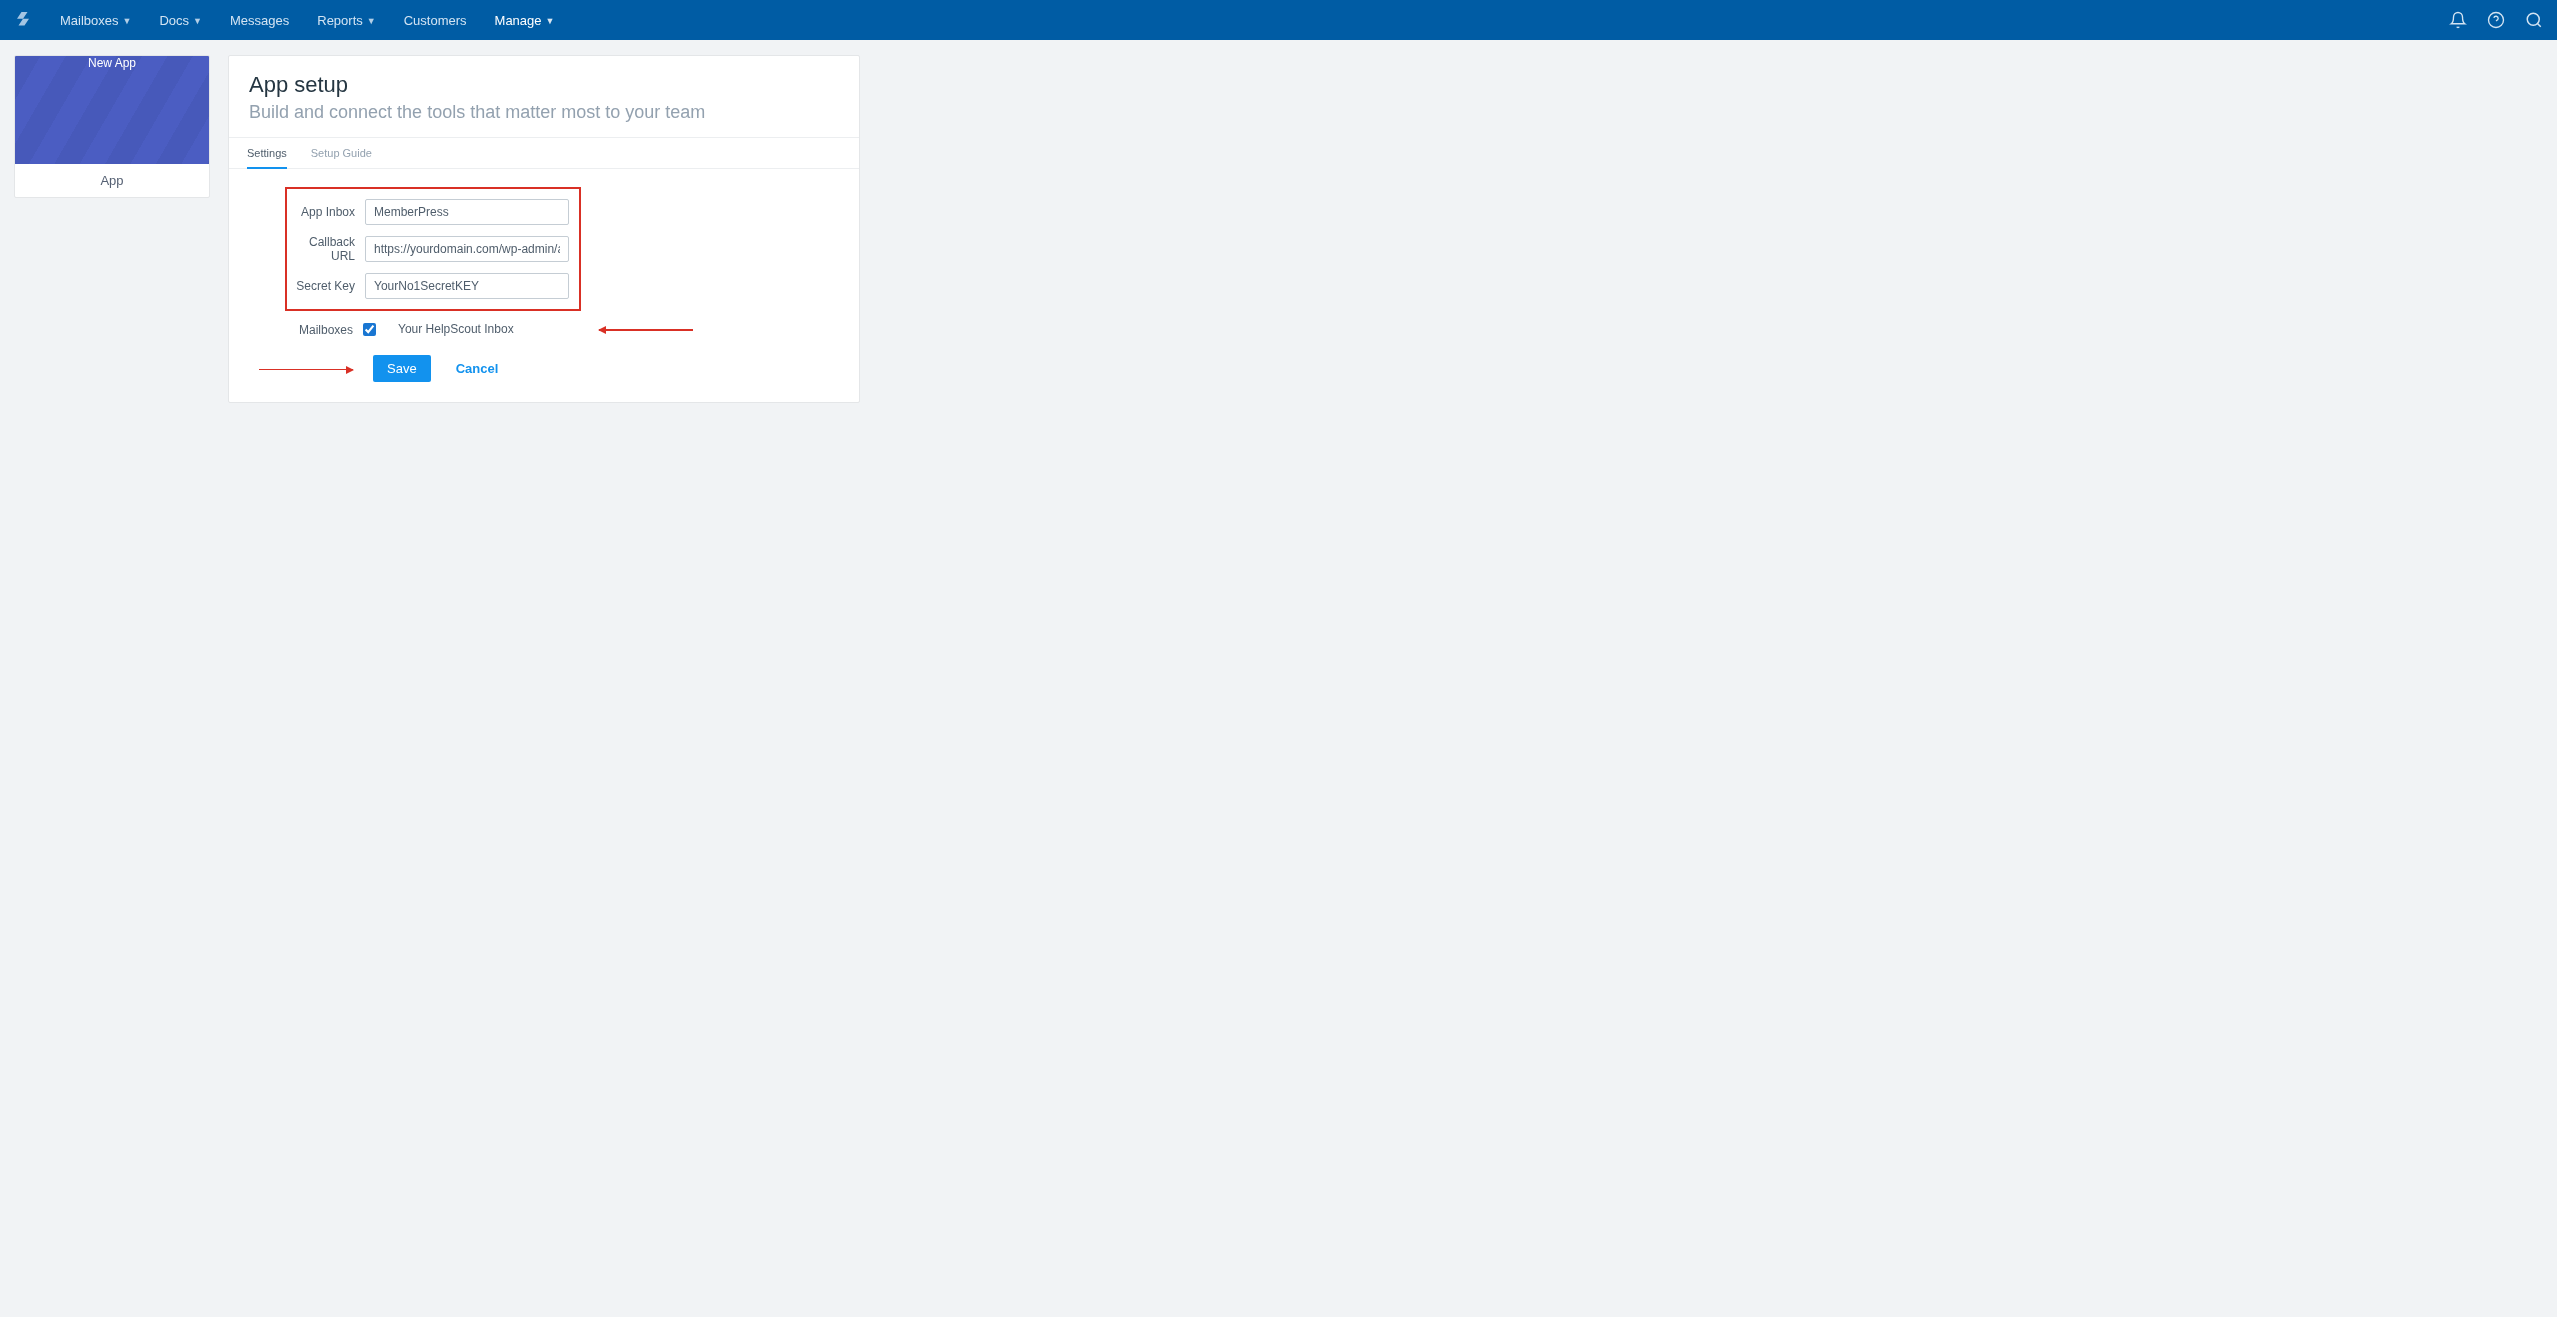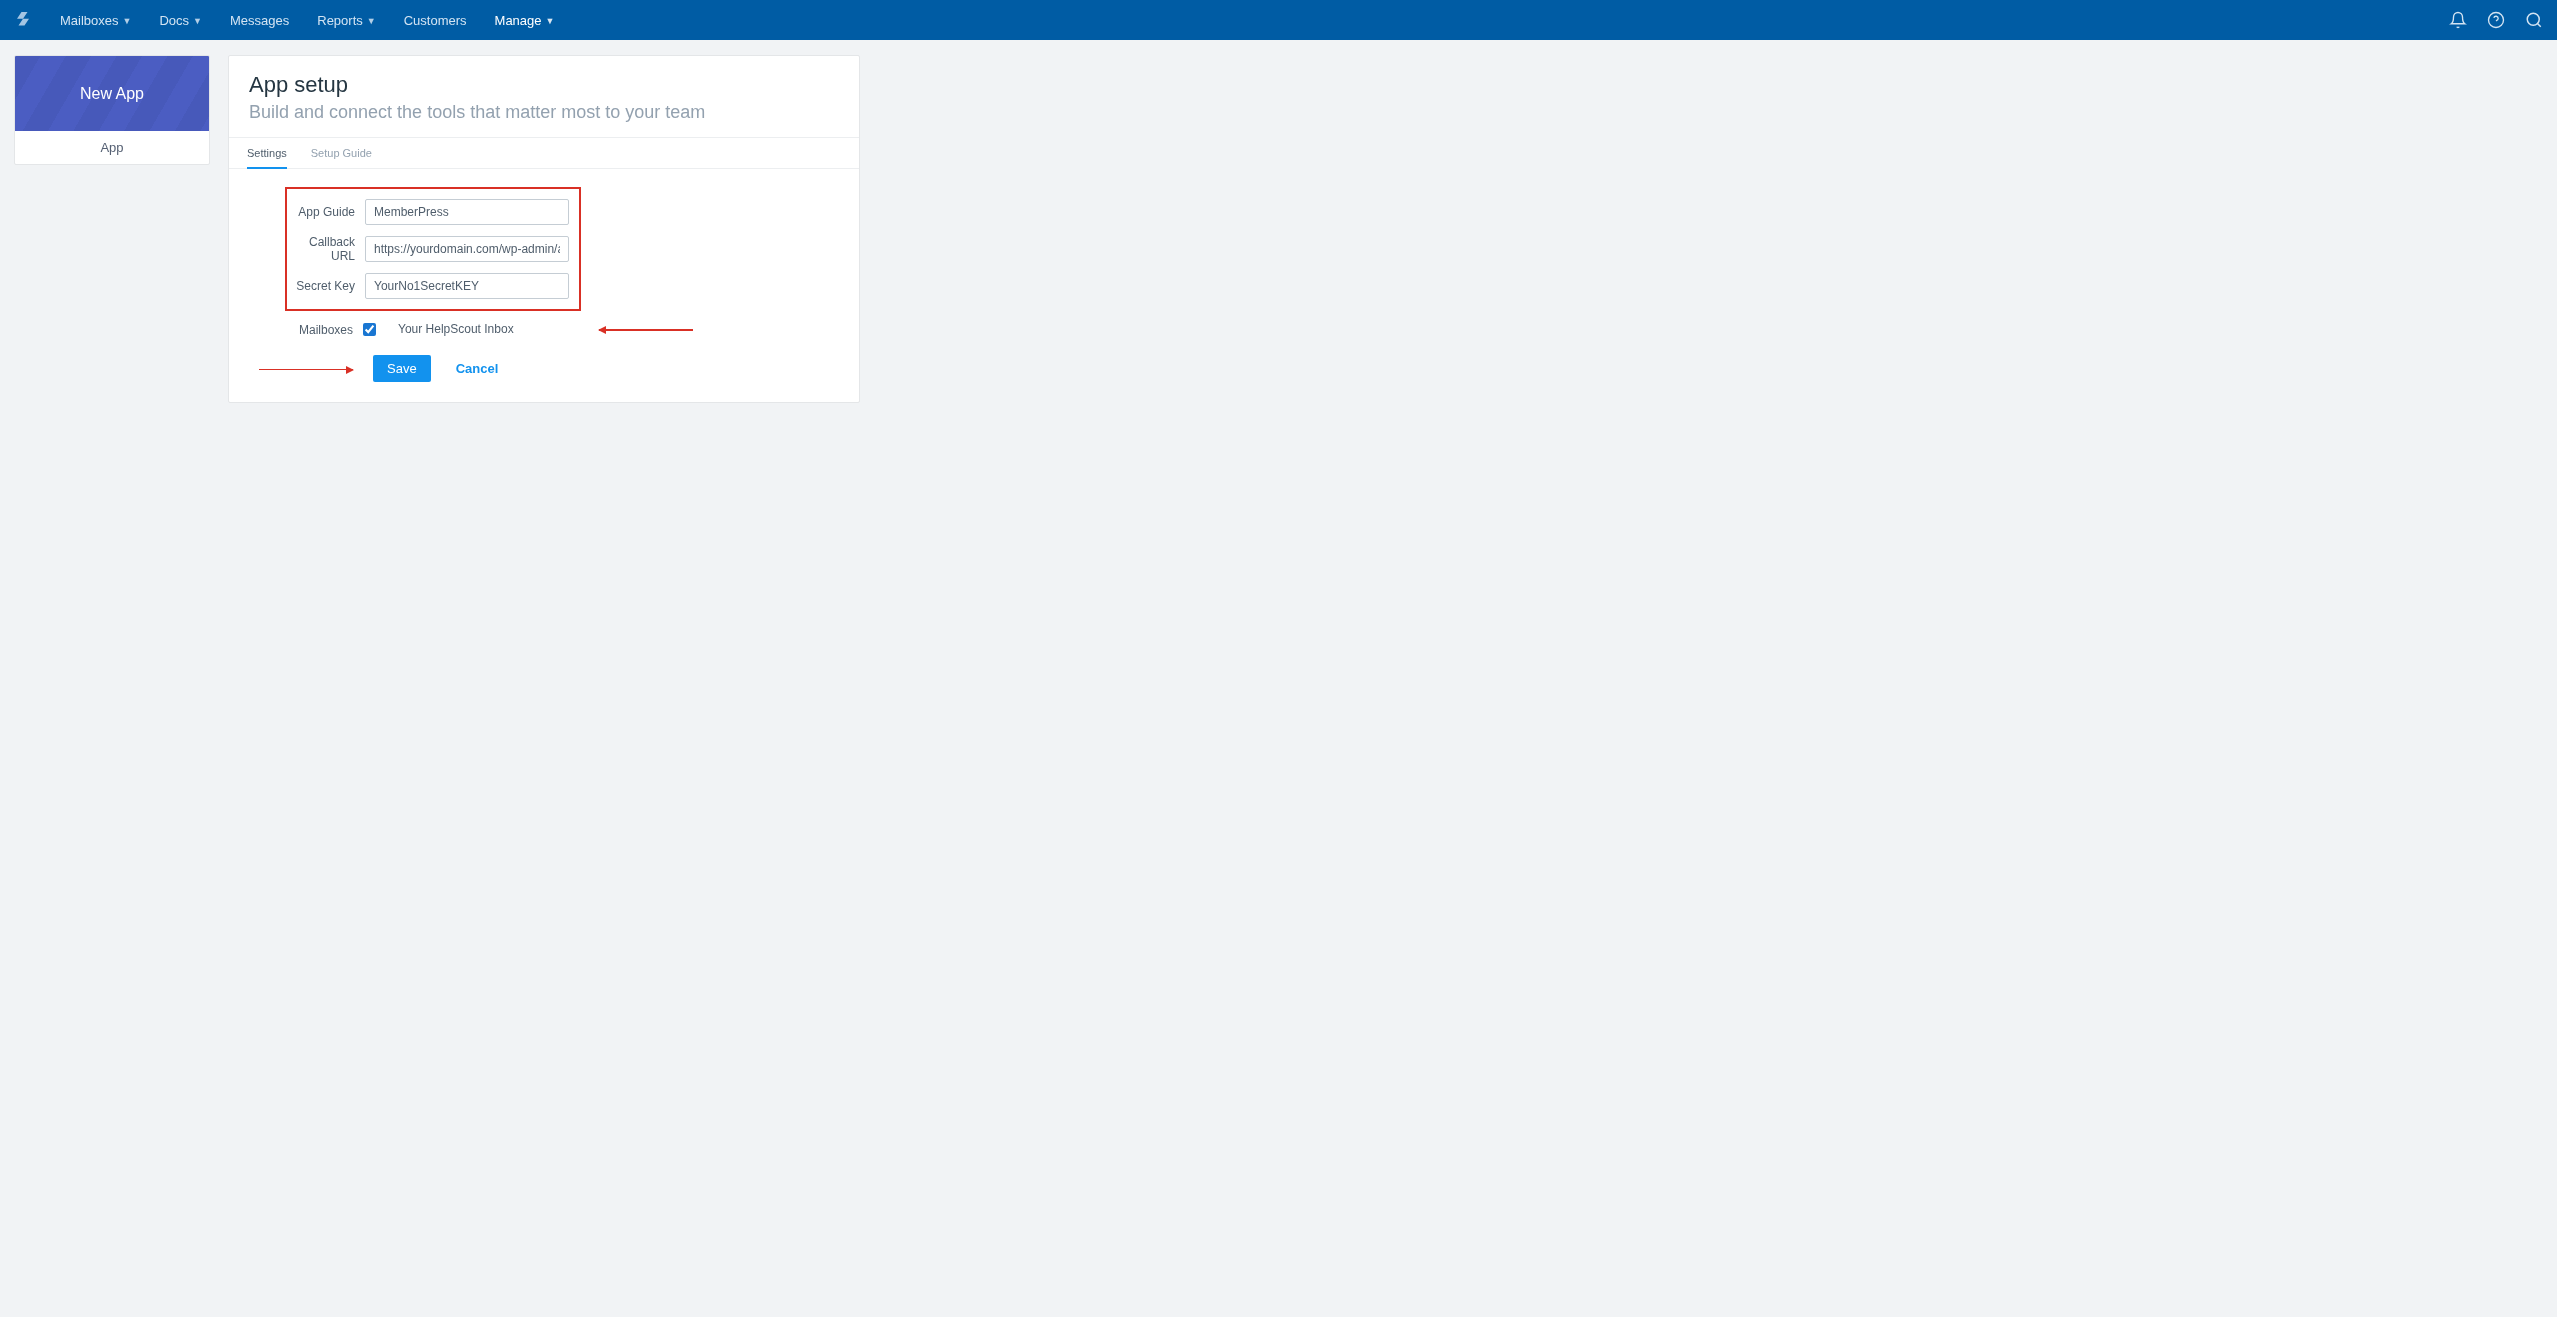--- a/index.html
+++ b/index.html
@@ -10,21 +10,21 @@
     .topnav-right { display: flex; align-items: center; gap: 20px; }
     .logo-icon { color: #a4c5e3; margin-right: 12px; }
     .nav-item { color: #d3e4f3; font-size: 13px; padding: 0 12px; cursor: pointer; display: flex; align-items: center; gap: 4px; height: 40px; }
     .nav-item.active { color: #fff; }
     .chevron { font-size: 9px; opacity: 0.85; margin-top: 2px; }
     .icon-btn { color: #d3e4f3; cursor: pointer; display: flex; align-items: center; }
     
     .content-wrap { padding: 15px 14px; display: flex; gap: 18px; align-items: flex-start; }
     
     .side-card { width: 196px; border: 1px solid #e4e6e8; background: #fff; border-radius: 2px; overflow: hidden; }
-    .side-card-header { background: #4b5bc0; background: linear-gradient(135deg, #4759ba 0%, #4759ba 100%); background-color: #4a5bc0; color: #fff; height: 75px; display: flex; align-items: center; justify-content: center; font-size: 16px; font-weight: 400; position: relative; }
+    .side-card-header { background: #4b5bc0; background: linear-gradient(135deg, #4759ba 0%, #4759ba 100%); background-color: #4a5bc0; color: #fff; height: 108px; display: flex; justify-content: center; font-size: 12px; font-weight: 400; position: relative; }
     .side-card-link { color: #556073; font-size: 13px; text-align: center; padding: 9px 0; cursor: pointer; }
     
     .main-panel { width: 632px; background: #fff; border: 1px solid #e4e6e8; border-radius: 2px; }
     .panel-header { padding: 16px 20px 14px 20px; }
     .panel-title { font-size: 22px; color: #253642; font-weight: 400; margin-bottom: 4px; }
     .panel-subtitle { font-size: 18px; color: #93a1af; }
     
     .tabs { display: flex; border-top: 1px solid #eceef0; border-bottom: 1px solid #eceef0; padding: 0 18px; }
     .tab { padding: 9px 0; margin-right: 24px; font-size: 11px; cursor: pointer; color: #93a1af; position: relative; }
     .tab.active { color: #4f5d6b; }
@@ -134,21 +134,21 @@
       </div>
       <div class="tab">
         <span>Setup Guide</span>
       </div>
     </div>
 
     <div class="form-body">
 
       <div class="highlight-box">
         <div class="form-row">
-          <label class="form-label">App Guide</label>
+          <label class="form-label">App Inbox</label>
           <input class="form-input" type="text" value="MemberPress" style="">
         </div>
         <div class="form-row">
           <label class="form-label">Callback URL</label>
           <input class="form-input" type="text" value="https://yourdomain.com/wp-admin/admin-a" style="">
         </div>
         <div class="form-row">
           <label class="form-label">Secret Key</label>
           <input class="form-input" type="text" value="YourNo1SecretKEY" style="">
         </div>

